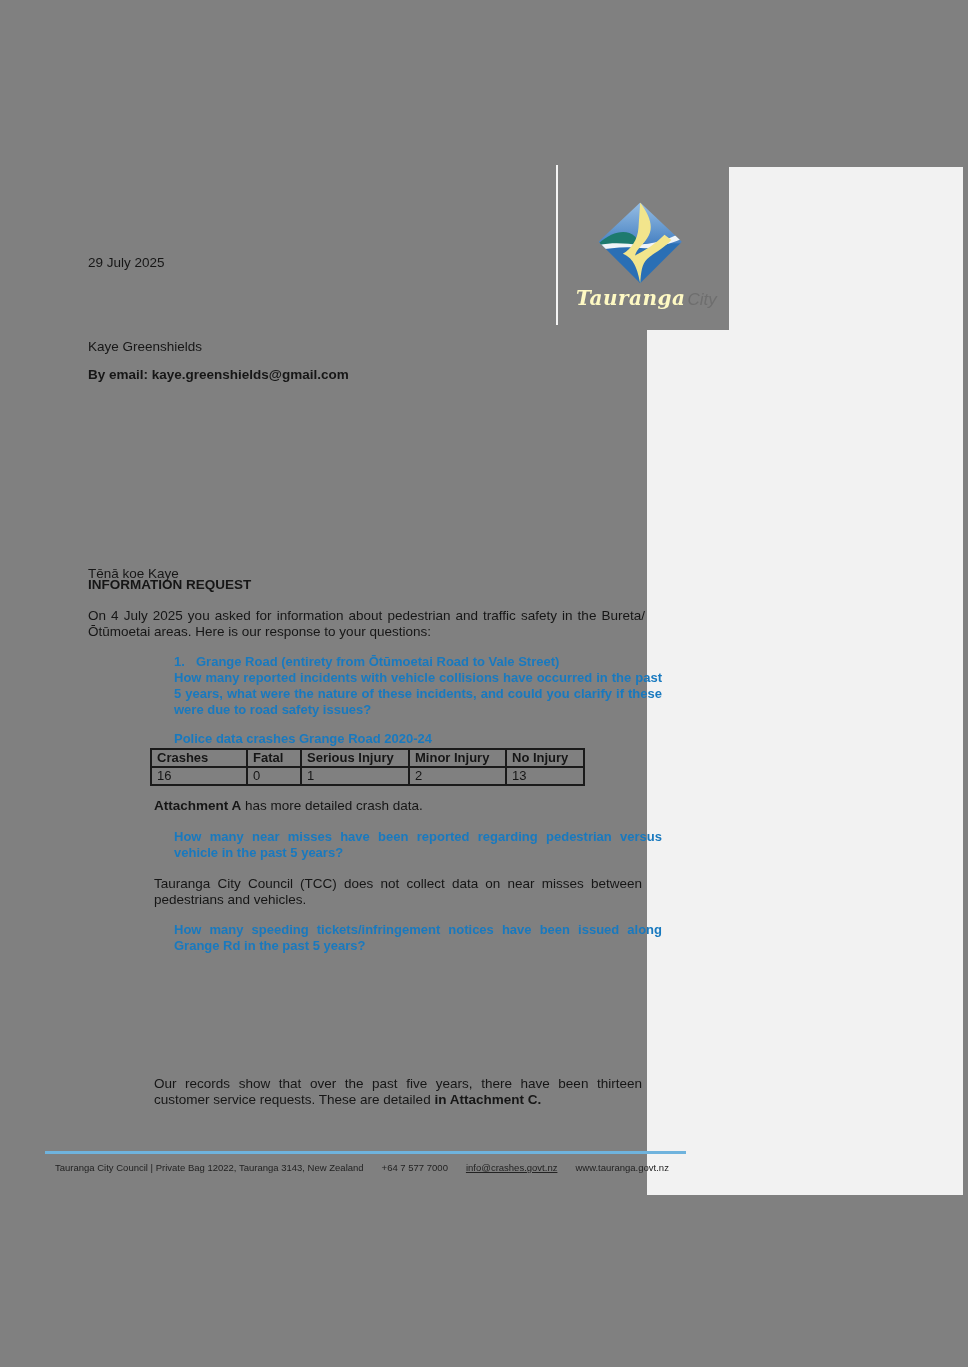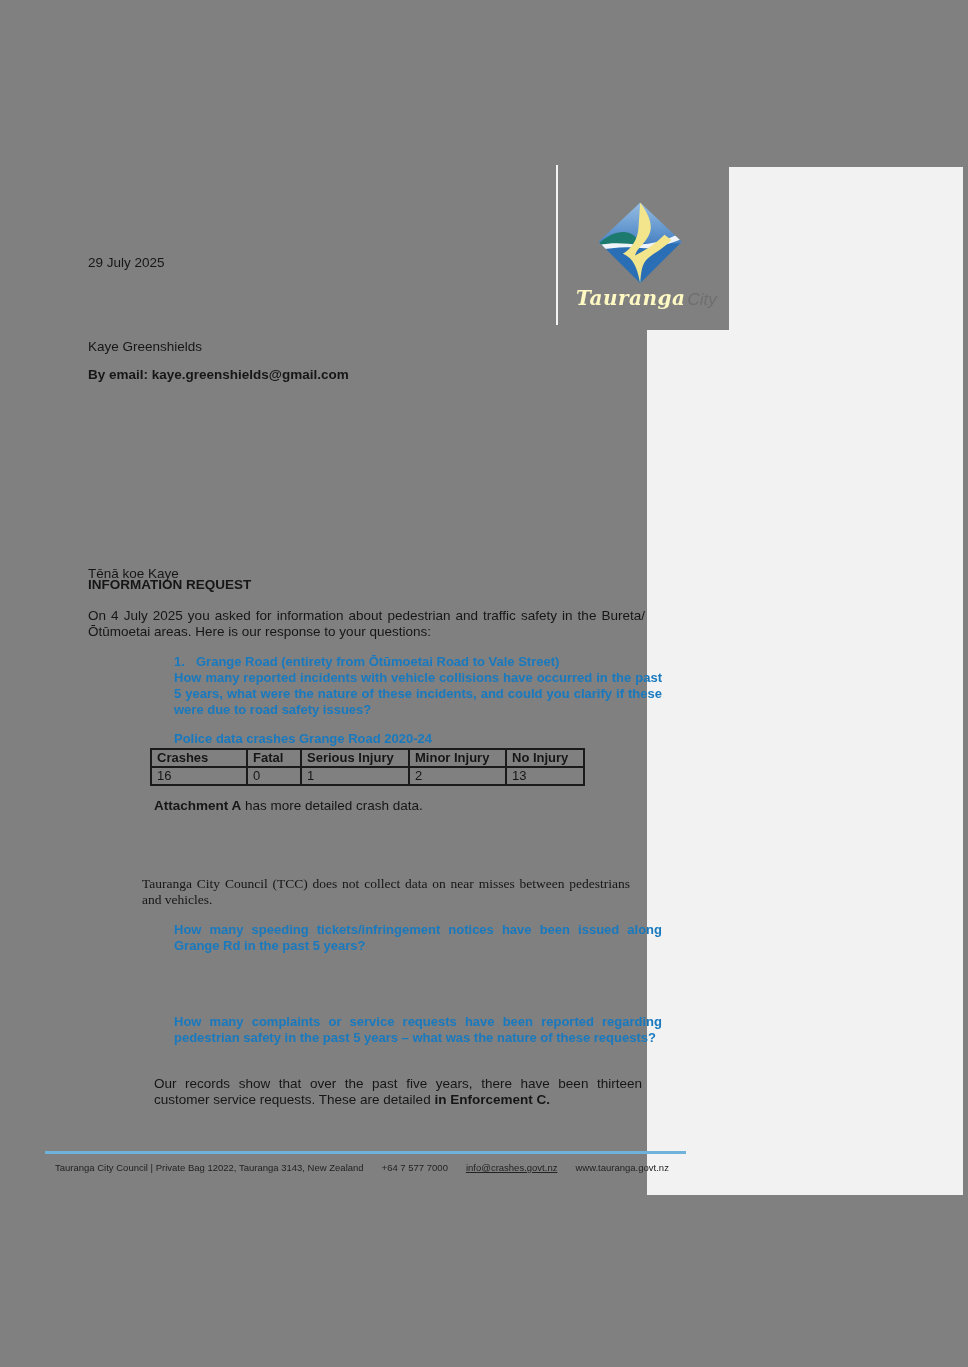--- a/index.html
+++ b/index.html
@@ -102,30 +102,30 @@
       <td>2</td>
       <td>13</td>
     </tr>
   </tbody>
     </table>
 
   <div class="txt" style="left:154px;top:798px;text-align:right;">
     <span class="b">Attachment A</span><span> has more detailed crash data.</span>
   </div>
 
+  <div class="blue just" style="position:absolute;left:154px;top:829px;width:488px;">How many near misses have been reported regarding pedestrian versus vehicle in the past 5 years?</div>
 
-  <div class="txt just" style="left:142px;top:876px;width:488px;font-family:Liberation Serif, serif;">Tauranga City Council (TCC) does not collect data on near misses between pedestrians and vehicles.</div>
+  <div class="txt just" style="left:154px;top:876px;width:488px;">Tauranga City Council (TCC) does not collect data on near misses between pedestrians and vehicles.</div>
 
   <div class="blue just" style="position:absolute;left:154px;top:922px;width:488px;">How many speeding tickets/infringement notices have been issued along Grange Rd in the past 5 years?</div>
 
 
-  <div class="blue just" style="position:absolute;left:154px;top:1014px;width:488px;">How many complaints or service requests have been reported regarding pedestrian safety in the past 5 years – what was the nature of these requests?</div>
 
   <div class="txt just" style="left:154px;top:1076px;width:488px;">
-    <span>Our records show that over the past five years, there have been thirteen customer service requests. These are detailed </span><span class="b">in Enforcement C.</span>
+    <span>Our records show that over the past five years, there have been thirteen customer service requests. These are detailed </span><span class="b">in Attachment C.</span>
   </div>
 
   <div class="footer-rule"></div>
   <div class="footer">
     <span>Tauranga City Council | Private Bag 12022, Tauranga 3143, New Zealand</span>
     <span>+64 7 577 7000</span>
     <a href="#">info@crashes.govt.nz</a>
     <span>www.tauranga.govt.nz</span>
   </div>
 

